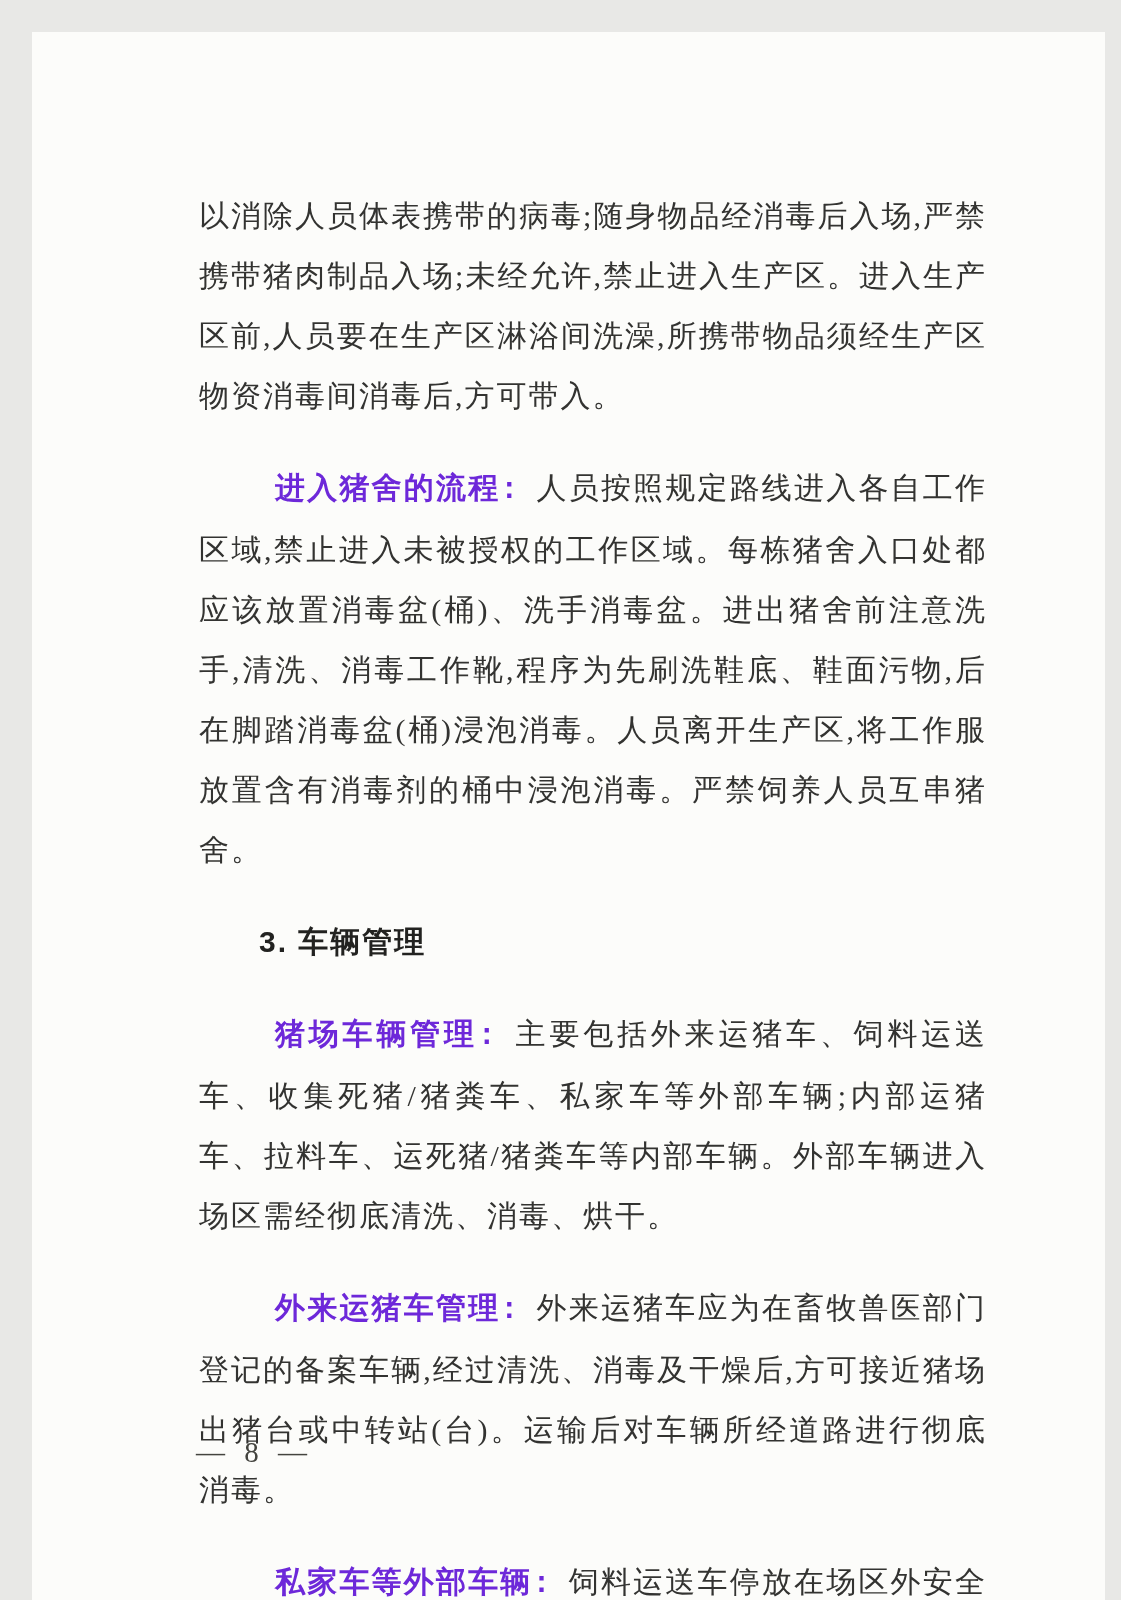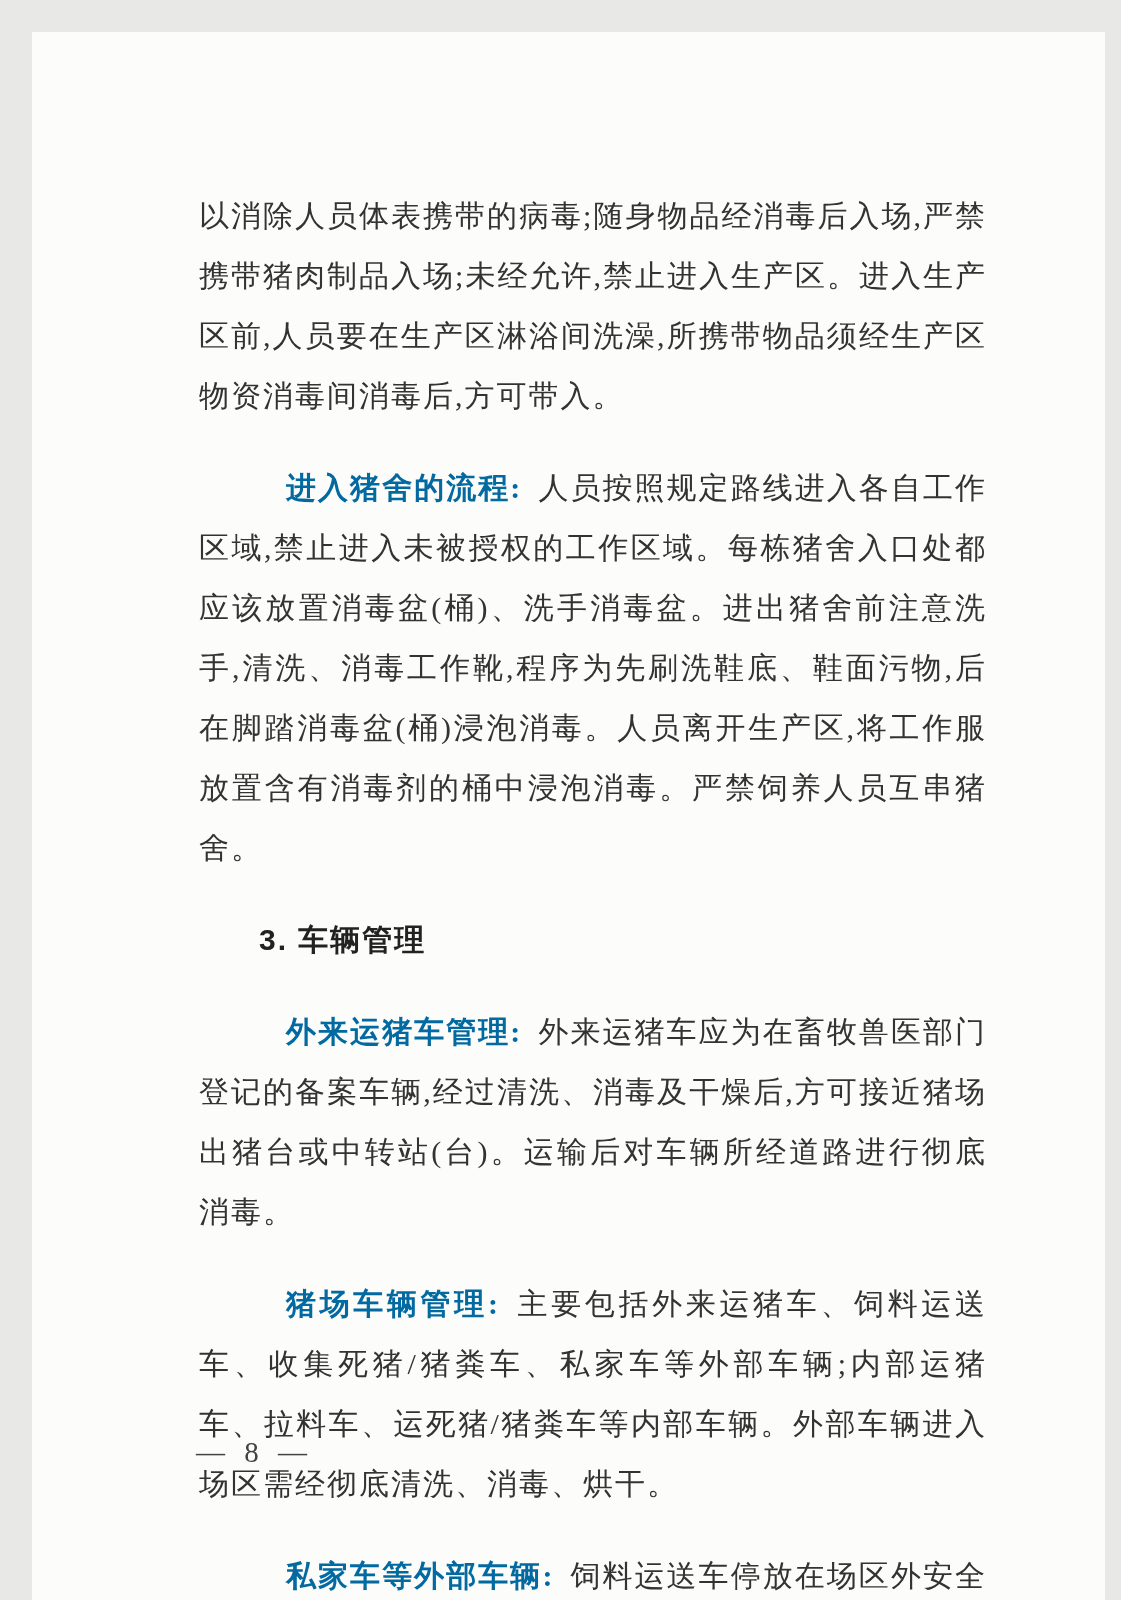--- a/index.html
+++ b/index.html
@@ -34,23 +34,22 @@
     text-justify: inter-character;
     color: #333331;
   }
 
   .para.indent {
     text-indent: 2em;
   }
 
   .para .lead {
     font-weight: bold;
-    color: #0369a1;
-    font-family: Liberation Serif, serif;
-    margin-left: 11px;
+    color: #6d28d9;
+    font-family: Liberation Mono, monospace;
   }
 
   .para.heading {
     font-weight: bold;
     color: #222220;
     font-family: "Liberation Sans", "DejaVu Sans", sans-serif;
   }
 
   .footer {
     position: absolute;
@@ -62,18 +61,18 @@
   }
 </style>
 </head>
 <body>
 
 <div class="page">
   <div class="doc-body">
       <p class="para">以消除人员体表携带的病毒;随身物品经消毒后入场,严禁携带猪肉制品入场;未经允许,禁止进入生产区。进入生产区前,人员要在生产区淋浴间洗澡,所携带物品须经生产区物资消毒间消毒后,方可带入。</p>
       <p class="para indent"><b class="lead">进入猪舍的流程:</b>人员按照规定路线进入各自工作区域,禁止进入未被授权的工作区域。每栋猪舍入口处都应该放置消毒盆(桶)、洗手消毒盆。进出猪舍前注意洗手,清洗、消毒工作靴,程序为先刷洗鞋底、鞋面污物,后在脚踏消毒盆(桶)浸泡消毒。人员离开生产区,将工作服放置含有消毒剂的桶中浸泡消毒。严禁饲养人员互串猪舍。</p>
       <p class="para indent heading">3. 车辆管理</p>
+      <p class="para indent"><b class="lead">猪场车辆管理:</b>主要包括外来运猪车、饲料运送车、收集死猪/猪粪车、私家车等外部车辆;内部运猪车、拉料车、运死猪/猪粪车等内部车辆。外部车辆进入场区需经彻底清洗、消毒、烘干。</p>
       <p class="para indent"><b class="lead">外来运猪车管理:</b>外来运猪车应为在畜牧兽医部门登记的备案车辆,经过清洗、消毒及干燥后,方可接近猪场出猪台或中转站(台)。运输后对车辆所经道路进行彻底消毒。</p>
-      <p class="para indent"><b class="lead">猪场车辆管理:</b>主要包括外来运猪车、饲料运送车、收集死猪/猪粪车、私家车等外部车辆;内部运猪车、拉料车、运死猪/猪粪车等内部车辆。外部车辆进入场区需经彻底清洗、消毒、烘干。</p>
       <p class="para indent"><b class="lead">私家车等外部车辆:</b>饲料运送车停放在场区外安全距离,对车体和车轮进行消毒,卸下饲料后,由场内人员对饲料外包装表面消毒。建议设置中转料塔、场内饲料运输车,饲料可从场外直接输送到中转料塔,运输车辆不必进入猪场内。</p>
     </div>
   <div class="footer">— 8 —</div>
 </div>
 
 </body></html>

